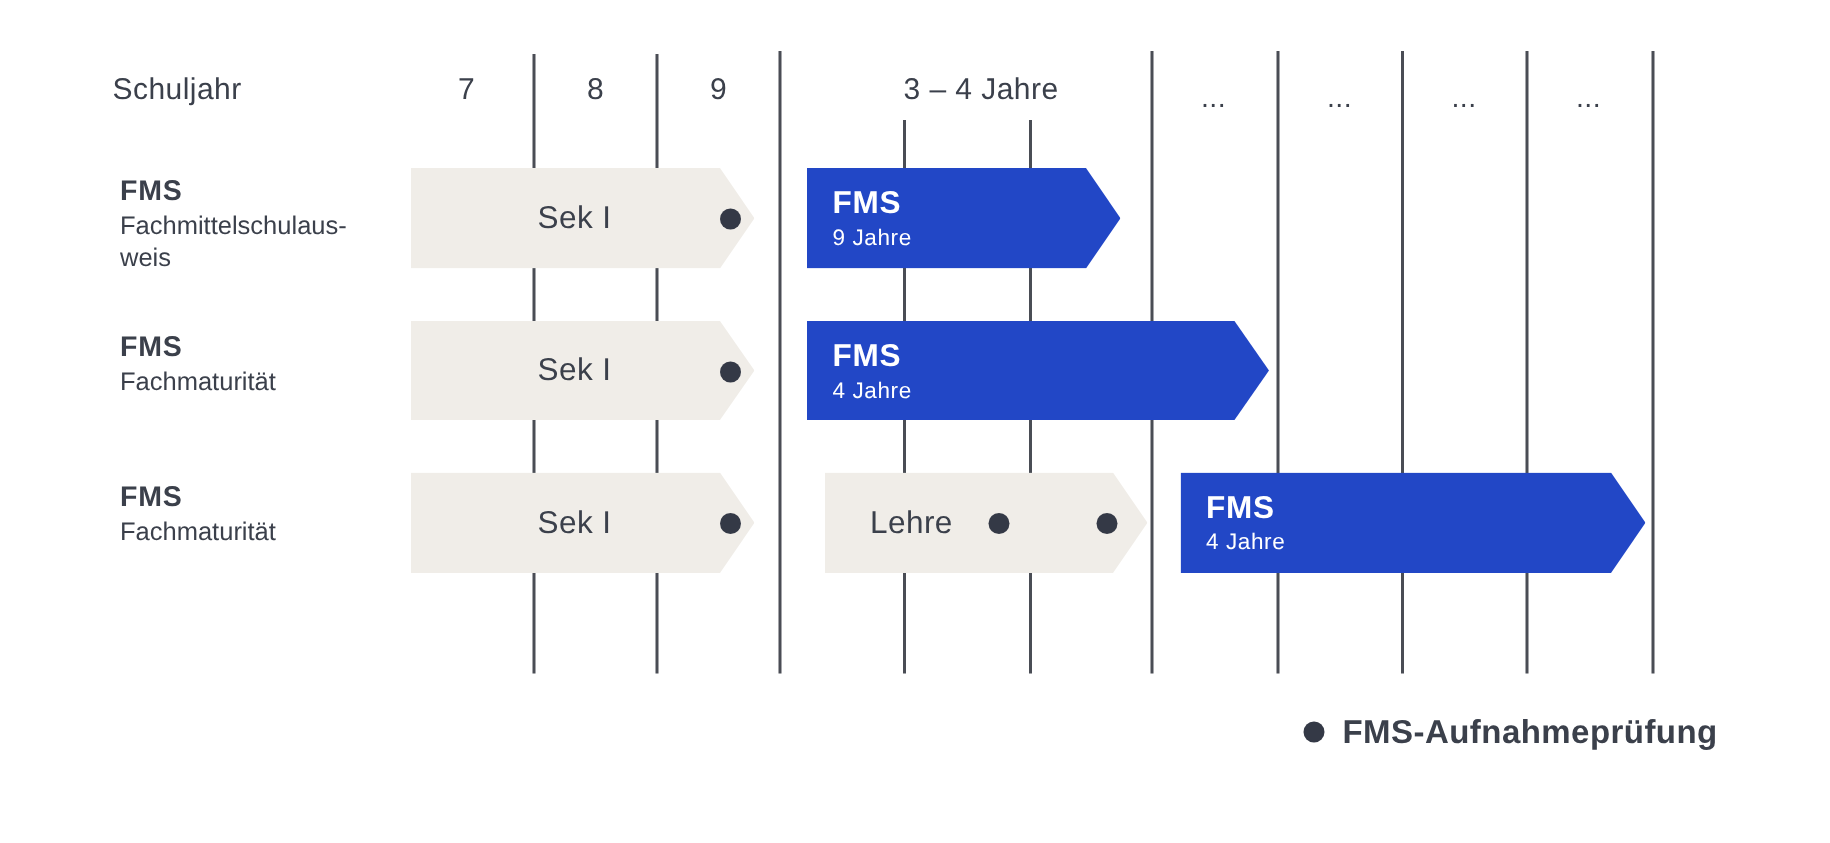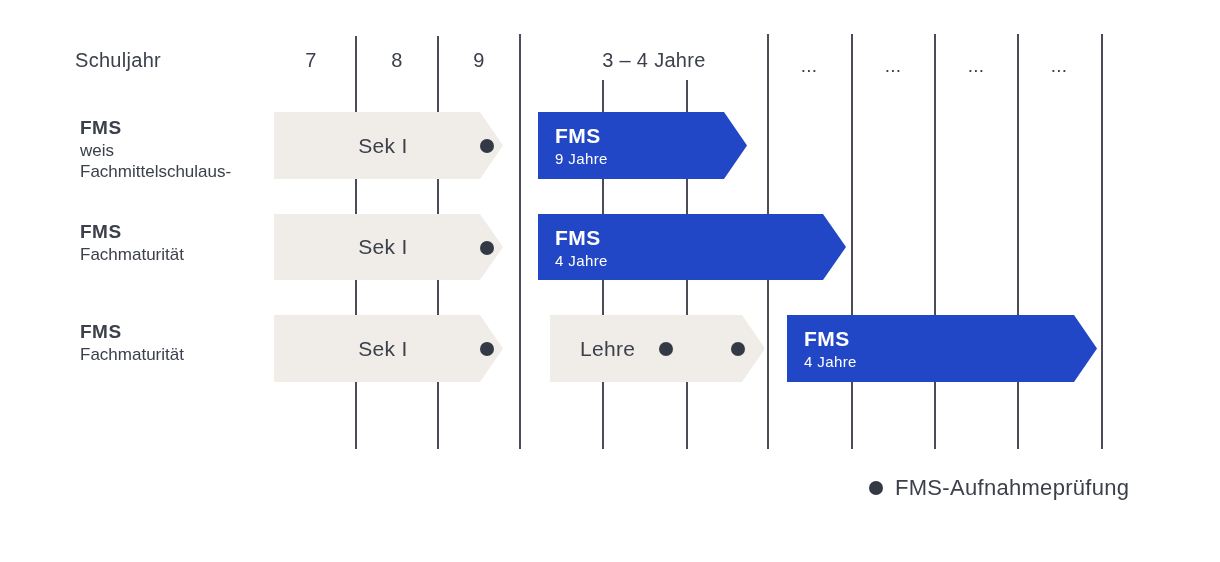--- a/index.html
+++ b/index.html
@@ -71,21 +71,21 @@
   .md-s1 { left:480px; top:139px; }
   .md-s2 { left:480px; top:241px; }
   .md-s3 { left:480px; top:342px; }
   .md-l1 { left:659px; top:342px; }
   .md-l2 { left:731px; top:342px; }
 
   
   .legend { position:absolute; left:869px; top:475px; display:flex; align-items:center;
             gap:12px; z-index:4; }
   .legend-dot { width:14px; height:14px; border-radius:50%; background:var(--marker-dot,#343946); flex:none; }
-  .legend-text { font-size:22px; letter-spacing:0.3px; font-weight:400;text-align:center; }
+  .legend-text { font-size:22px; letter-spacing:0.3px; font-weight:700;text-align:center; }
 </style>
 </head>
 <body>
 
 <div class="canvas" style="--accent-blue: #2247c6; --track-beige: #f0ede8; --text-dark: #3b404b; --gridline: #4a4d55; --marker-dot: #343946;">
 
   <div class="vline vl-355"></div>
   <div class="vline vl-437"></div>
   <div class="vline vl-519"></div>
   <div class="vline vl-602"></div>
@@ -101,22 +101,22 @@
   <div class="hdr hdr-col hc-8">8</div>
   <div class="hdr hdr-col hc-9">9</div>
   <div class="hdr hdr-span">3 – 4 Jahre</div>
   <div class="hdr hdr-dots hd-0">...</div>
   <div class="hdr hdr-dots hd-1">...</div>
   <div class="hdr hdr-dots hd-2">...</div>
   <div class="hdr hdr-dots hd-3">...</div>
 
   <div class="row-label rl-1">
     <div class="row-title">FMS</div>
+    <div class="row-sub">Fachmittelschulaus-</div>
     <div class="row-sub">weis</div>
-    <div class="row-sub">Fachmittelschulaus-</div>
   </div>
   <div class="arrow beige sek row-y1">
     <span class="sek-label">Sek I</span>
   </div>
   <div class="arrow blue blue-1 row-y1">
     <div class="blue-text">
       <span class="fms-t">FMS</span>
       <span class="fms-d">9 Jahre</span>
     </div>
   </div>

